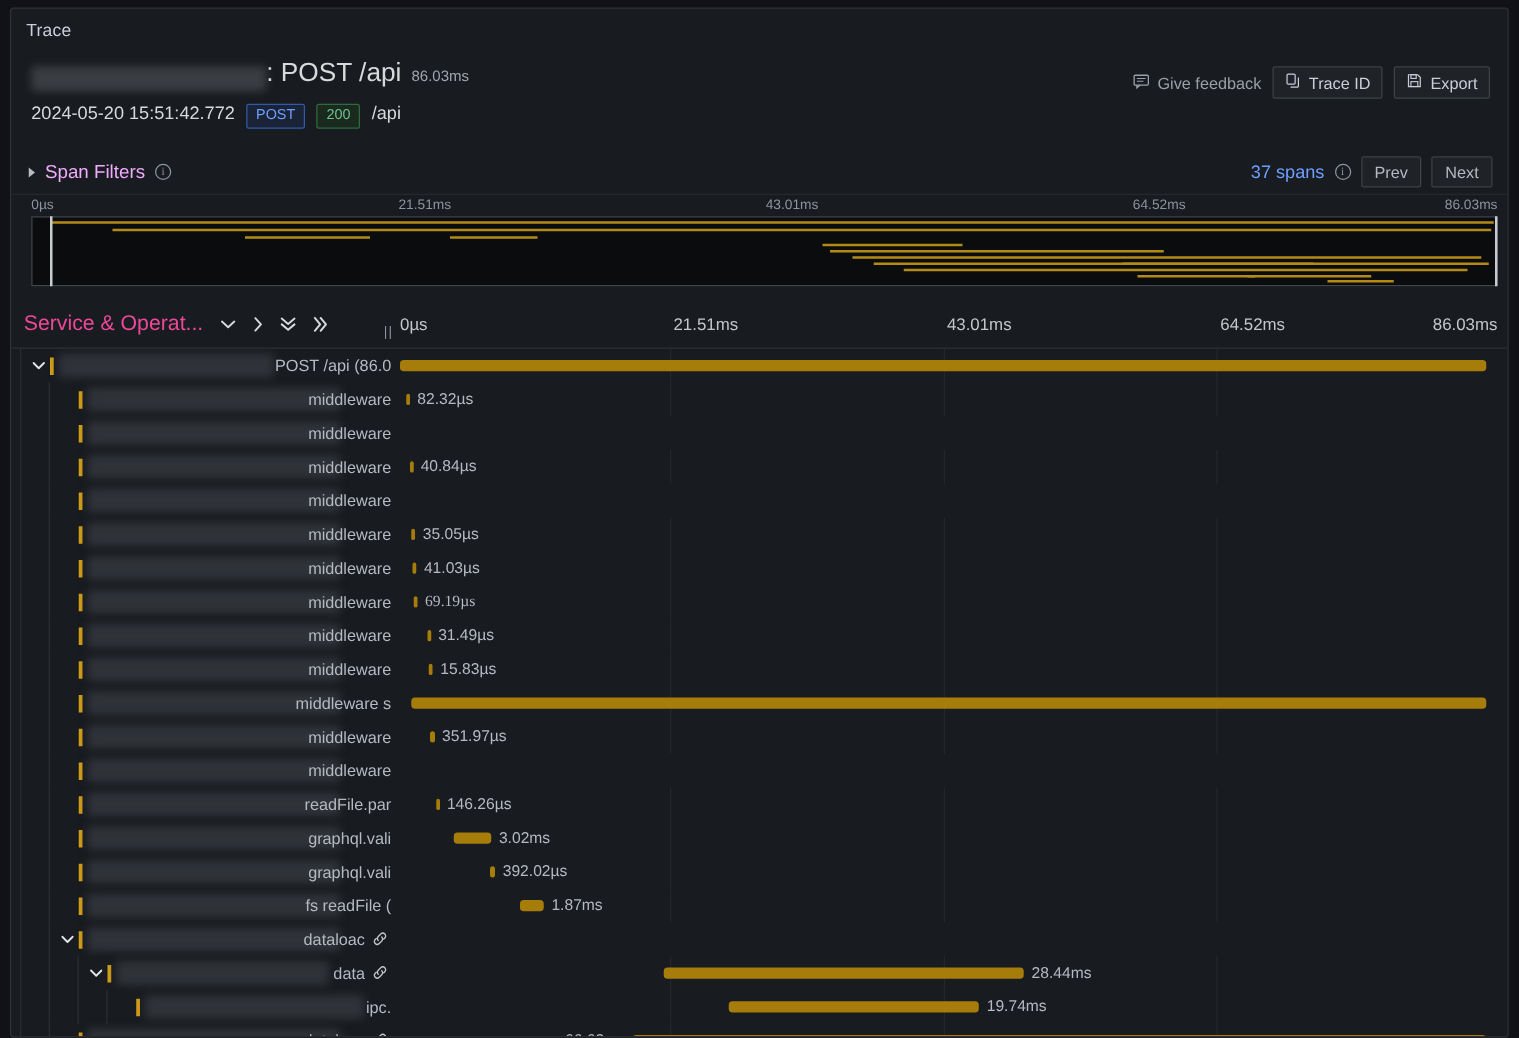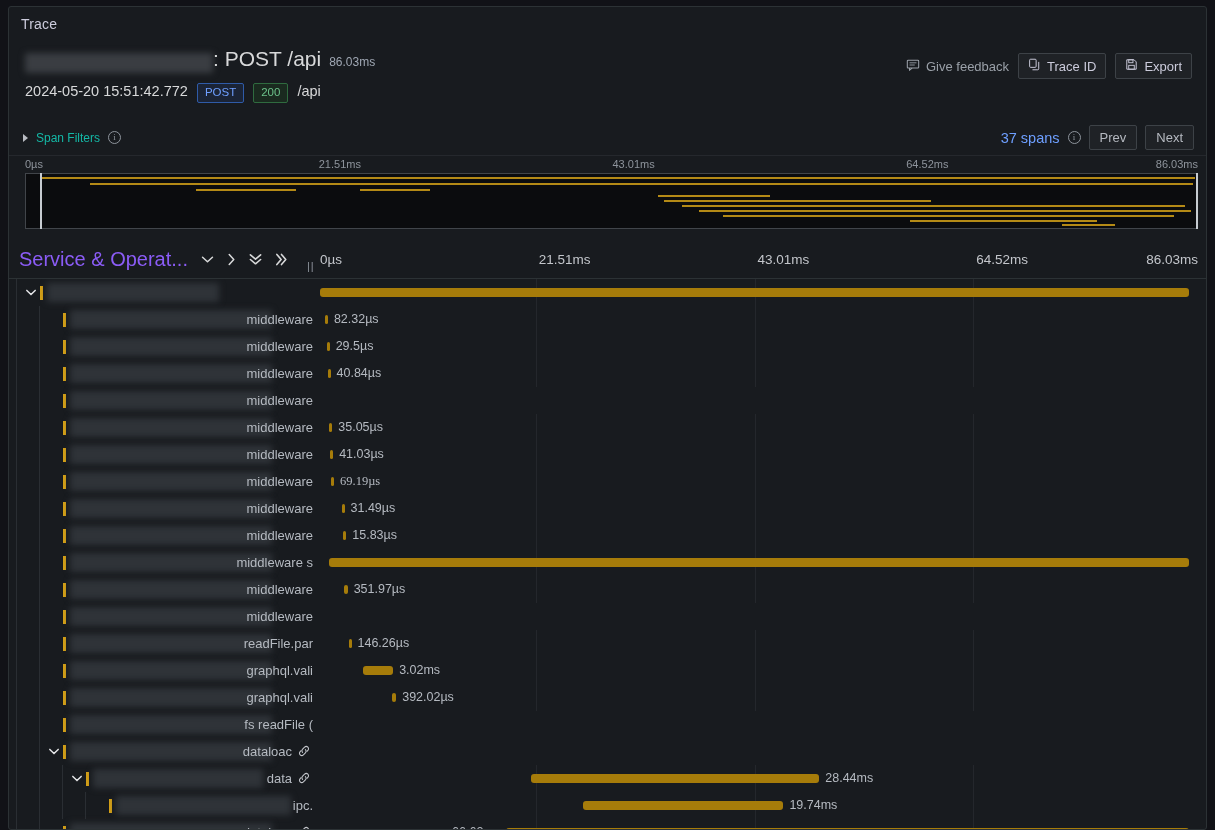--- a/index.html
+++ b/index.html
@@ -57,21 +57,21 @@
     background: #1f2226; color: #ccccdc; font-size: 13px; cursor: pointer;
   }
   .ic { display: inline-block; flex: none; }
   
   .filters-row {
     position: absolute; left: 0; top: 113px; right: 0; height: 36px;
     border-bottom: 1px solid #25282d;
     display: flex; align-items: center;
   }
   .sf-left { display: flex; align-items: center; gap: 8px; margin-left: 14px; cursor: pointer; }
-  .sf-label { font-size: 12px; color: #14b8a6; }
+  .sf-label { font-size: 15px; color: #f0abfc; }
   .chev-r {
     width: 0; height: 0; border-left: 5px solid #b9bcc2;
     border-top: 4px solid transparent; border-bottom: 4px solid transparent;
   }
   .info-ic {
     width: 13px; height: 13px; border: 1px solid #8e949c; border-radius: 50%;
     color: #8e949c; font-size: 9px; line-height: 11px; text-align: center;
     font-family: "Liberation Serif", serif;
   }
   .sf-right { margin-left: auto; margin-right: 12px; display: flex; align-items: center; gap: 8px; }
@@ -89,21 +89,21 @@
     background: #0b0c0e; border: 1px solid #41454a;
   }
   .mm-bar { position: absolute; height: 2px; background: #b48a16; }
   .mm-handle { position: absolute; top: -1px; bottom: -1px; width: 2px; background: #c7ccd1; }
   
   .col-head {
     position: absolute; left: 0; top: 232px; right: 0; height: 40px;
     border-bottom: 1px solid #2c3235;
   }
   .ch-left { position: absolute; left: 10px; top: 0; height: 40px; display: flex; align-items: center; gap: 13px; }
-  .ch-title { font-size: 20px; color: #8b5cf6; }
+  .ch-title { font-size: 17px; color: #ec4899; }
   .ch-ic { cursor: pointer; display: flex; align-items: center; }
   .divider-grip {
     position: absolute; left: 298px; top: 22px; width: 6px; height: 12px;
     color: #8e949c; font-size: 11px; line-height: 11px; letter-spacing: 1px;
   }
   .ch-ticks { position: absolute; left: 308px; right: 8px; top: 0; height: 40px; }
   .ch-tick { position: absolute; top: 13px; font-size: 13.5px; color: #c3c6cb; white-space: nowrap; }
   
   .rows { position: absolute; left: 0; top: 272px; right: 0; bottom: 0; overflow: hidden; }
   .row { position: relative; height: 27px; }
@@ -269,20 +269,21 @@
       <div class="row">
         <div class="row-name">
           <div class="vline" style="left: 7px;"></div>
           <div class="caret" style="left: 16px;">
             <svg width="10" height="7" viewBox="0 0 12 8">
               <path d="M1 1.5 L6 6.5 L11 1.5" fill="none" stroke="#e3e4e6" stroke-width="1.8" stroke-linecap="round" stroke-linejoin="round"></path>
             </svg>
           </div>
           <div class="svc-color" style="left: 31px; background: rgb(212, 160, 23);"></div>
           <div class="svc-redact" style="left: 38px; width: 172px;"></div>
+          <div class="op-name" style="right: 1px; left: 38px;">POST /api (86.0</div>
         </div>
         <div class="row-track">
           <div class="grid-l" style="left: 221.75px;"></div>
           <div class="grid-l" style="left: 440.5px;"></div>
           <div class="grid-l" style="left: 659.25px;"></div>
           <div class="bar" style="left: 5.625px; width: 868.875px; background: rgb(166, 124, 10);"></div>
         </div>
       </div>
       <div class="row">
         <div class="row-name">
@@ -301,27 +302,20 @@
         </div>
       </div>
       <div class="row">
         <div class="row-name">
           <div class="vline" style="left: 7px;"></div>
           <div class="vline" style="left: 30px;"></div>
           <div class="svc-color" style="left: 54px; background: rgb(212, 160, 23);"></div>
           <div class="svc-redact" style="left: 61px; width: 202px;"></div>
           <div class="op-name" style="right: 1px; left: 61px;">middleware</div>
         </div>
-        <div class="row-track">
-          <div class="grid-l" style="left: 221.75px;"></div>
-          <div class="grid-l" style="left: 440.5px;"></div>
-          <div class="grid-l" style="left: 659.25px;"></div>
-          <div class="bar" style="left: 12.625px; width: 3px; background: rgb(166, 124, 10);"></div>
-          <div class="bar-lbl" style="left: 21.625px;">29.5µs</div>
-        </div>
       </div>
       <div class="row">
         <div class="row-name">
           <div class="vline" style="left: 7px;"></div>
           <div class="vline" style="left: 30px;"></div>
           <div class="svc-color" style="left: 54px; background: rgb(212, 160, 23);"></div>
           <div class="svc-redact" style="left: 61px; width: 202px;"></div>
           <div class="op-name" style="right: 1px; left: 61px;">middleware</div>
         </div>
         <div class="row-track">
@@ -509,20 +503,27 @@
           <div class="bar-lbl" style="left: 88.1875px;">392.02µs</div>
         </div>
       </div>
       <div class="row">
         <div class="row-name">
           <div class="vline" style="left: 7px;"></div>
           <div class="vline" style="left: 30px;"></div>
           <div class="svc-color" style="left: 54px; background: rgb(212, 160, 23);"></div>
           <div class="svc-redact" style="left: 61px; width: 202px;"></div>
           <div class="op-name" style="right: 1px; left: 61px;">fs readFile (</div>
+        </div>
+        <div class="row-track">
+          <div class="grid-l" style="left: 221.75px;"></div>
+          <div class="grid-l" style="left: 440.5px;"></div>
+          <div class="grid-l" style="left: 659.25px;"></div>
+          <div class="bar" style="left: 101.875px; width: 19.25px; background: rgb(166, 124, 10);"></div>
+          <div class="bar-lbl" style="left: 127.125px;">1.87ms</div>
         </div>
       </div>
       <div class="row">
         <div class="row-name">
           <div class="vline" style="left: 7px;"></div>
           <div class="vline" style="left: 30px;"></div>
           <div class="caret" style="left: 39px;">
             <svg width="10" height="7" viewBox="0 0 12 8">
               <path d="M1 1.5 L6 6.5 L11 1.5" fill="none" stroke="#e3e4e6" stroke-width="1.8" stroke-linecap="round" stroke-linejoin="round"></path>
             </svg>

